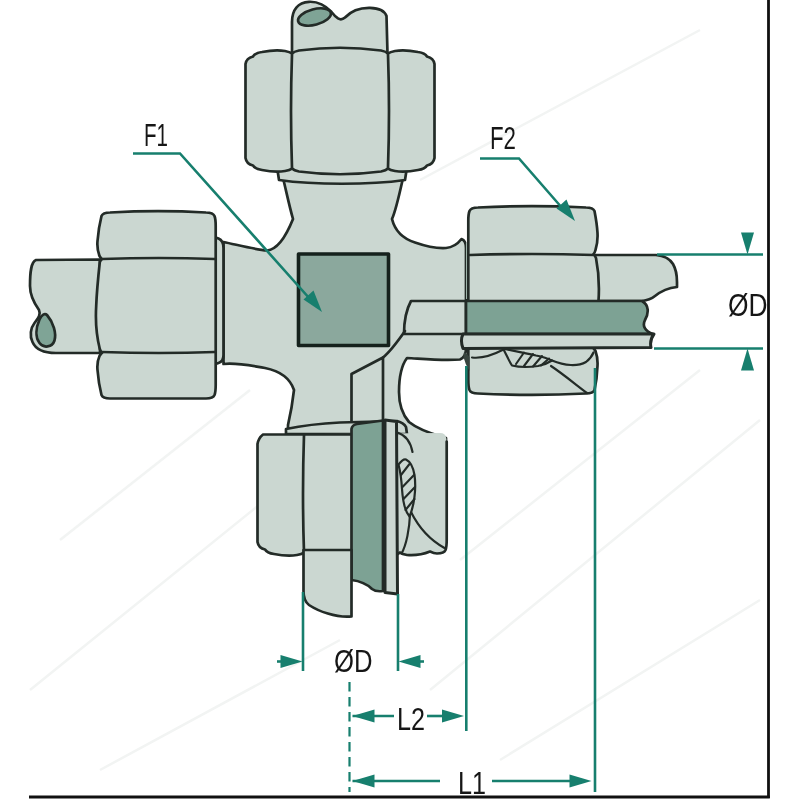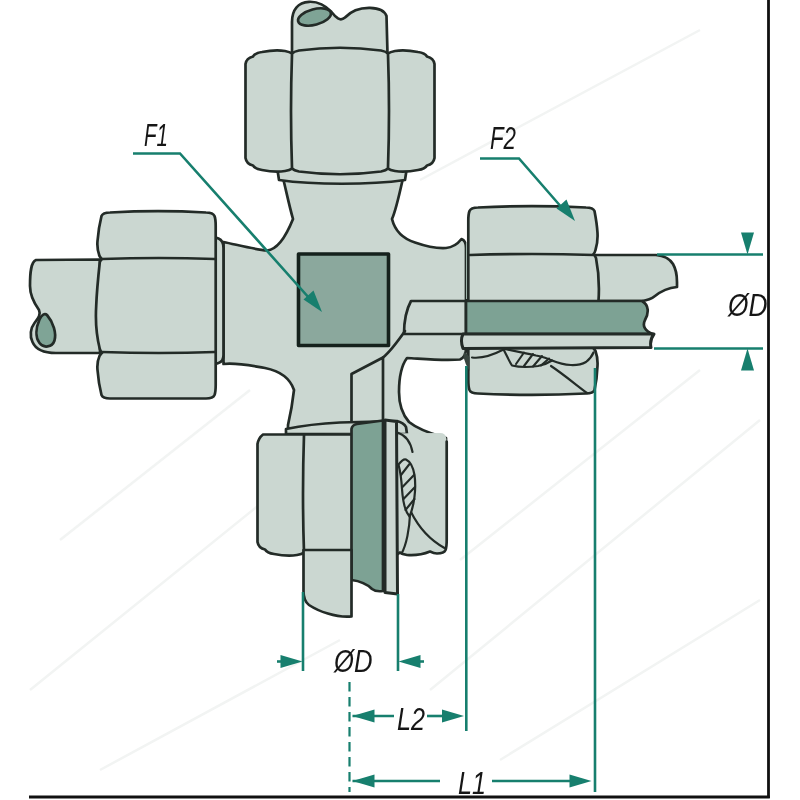--- a/index.html
+++ b/index.html
@@ -1,16 +1,16 @@
 <!DOCTYPE html>
 <html><head>
 <meta charset="utf-8">
 <style>
   html,body{margin:0;padding:0;background:#fff;}
-  .wrap{width:800px;height:800px;position:relative;font-family:"Liberation Sans", sans-serif;font-style:italic;}
+  .wrap{width:800px;height:800px;position:relative;font-family:"Liberation Sans", sans-serif;}
   svg{display:block;}
 </style>
 </head>
 <body>
 <div class="wrap">
 <svg width="800" height="800" viewBox="0 0 800 800">
 
   <g stroke="#f2f4f3" stroke-width="2.5" fill="none">
     <path d="M 430,690 L 760,420"></path>
     <path d="M 460,560 L 700,370"></path>

